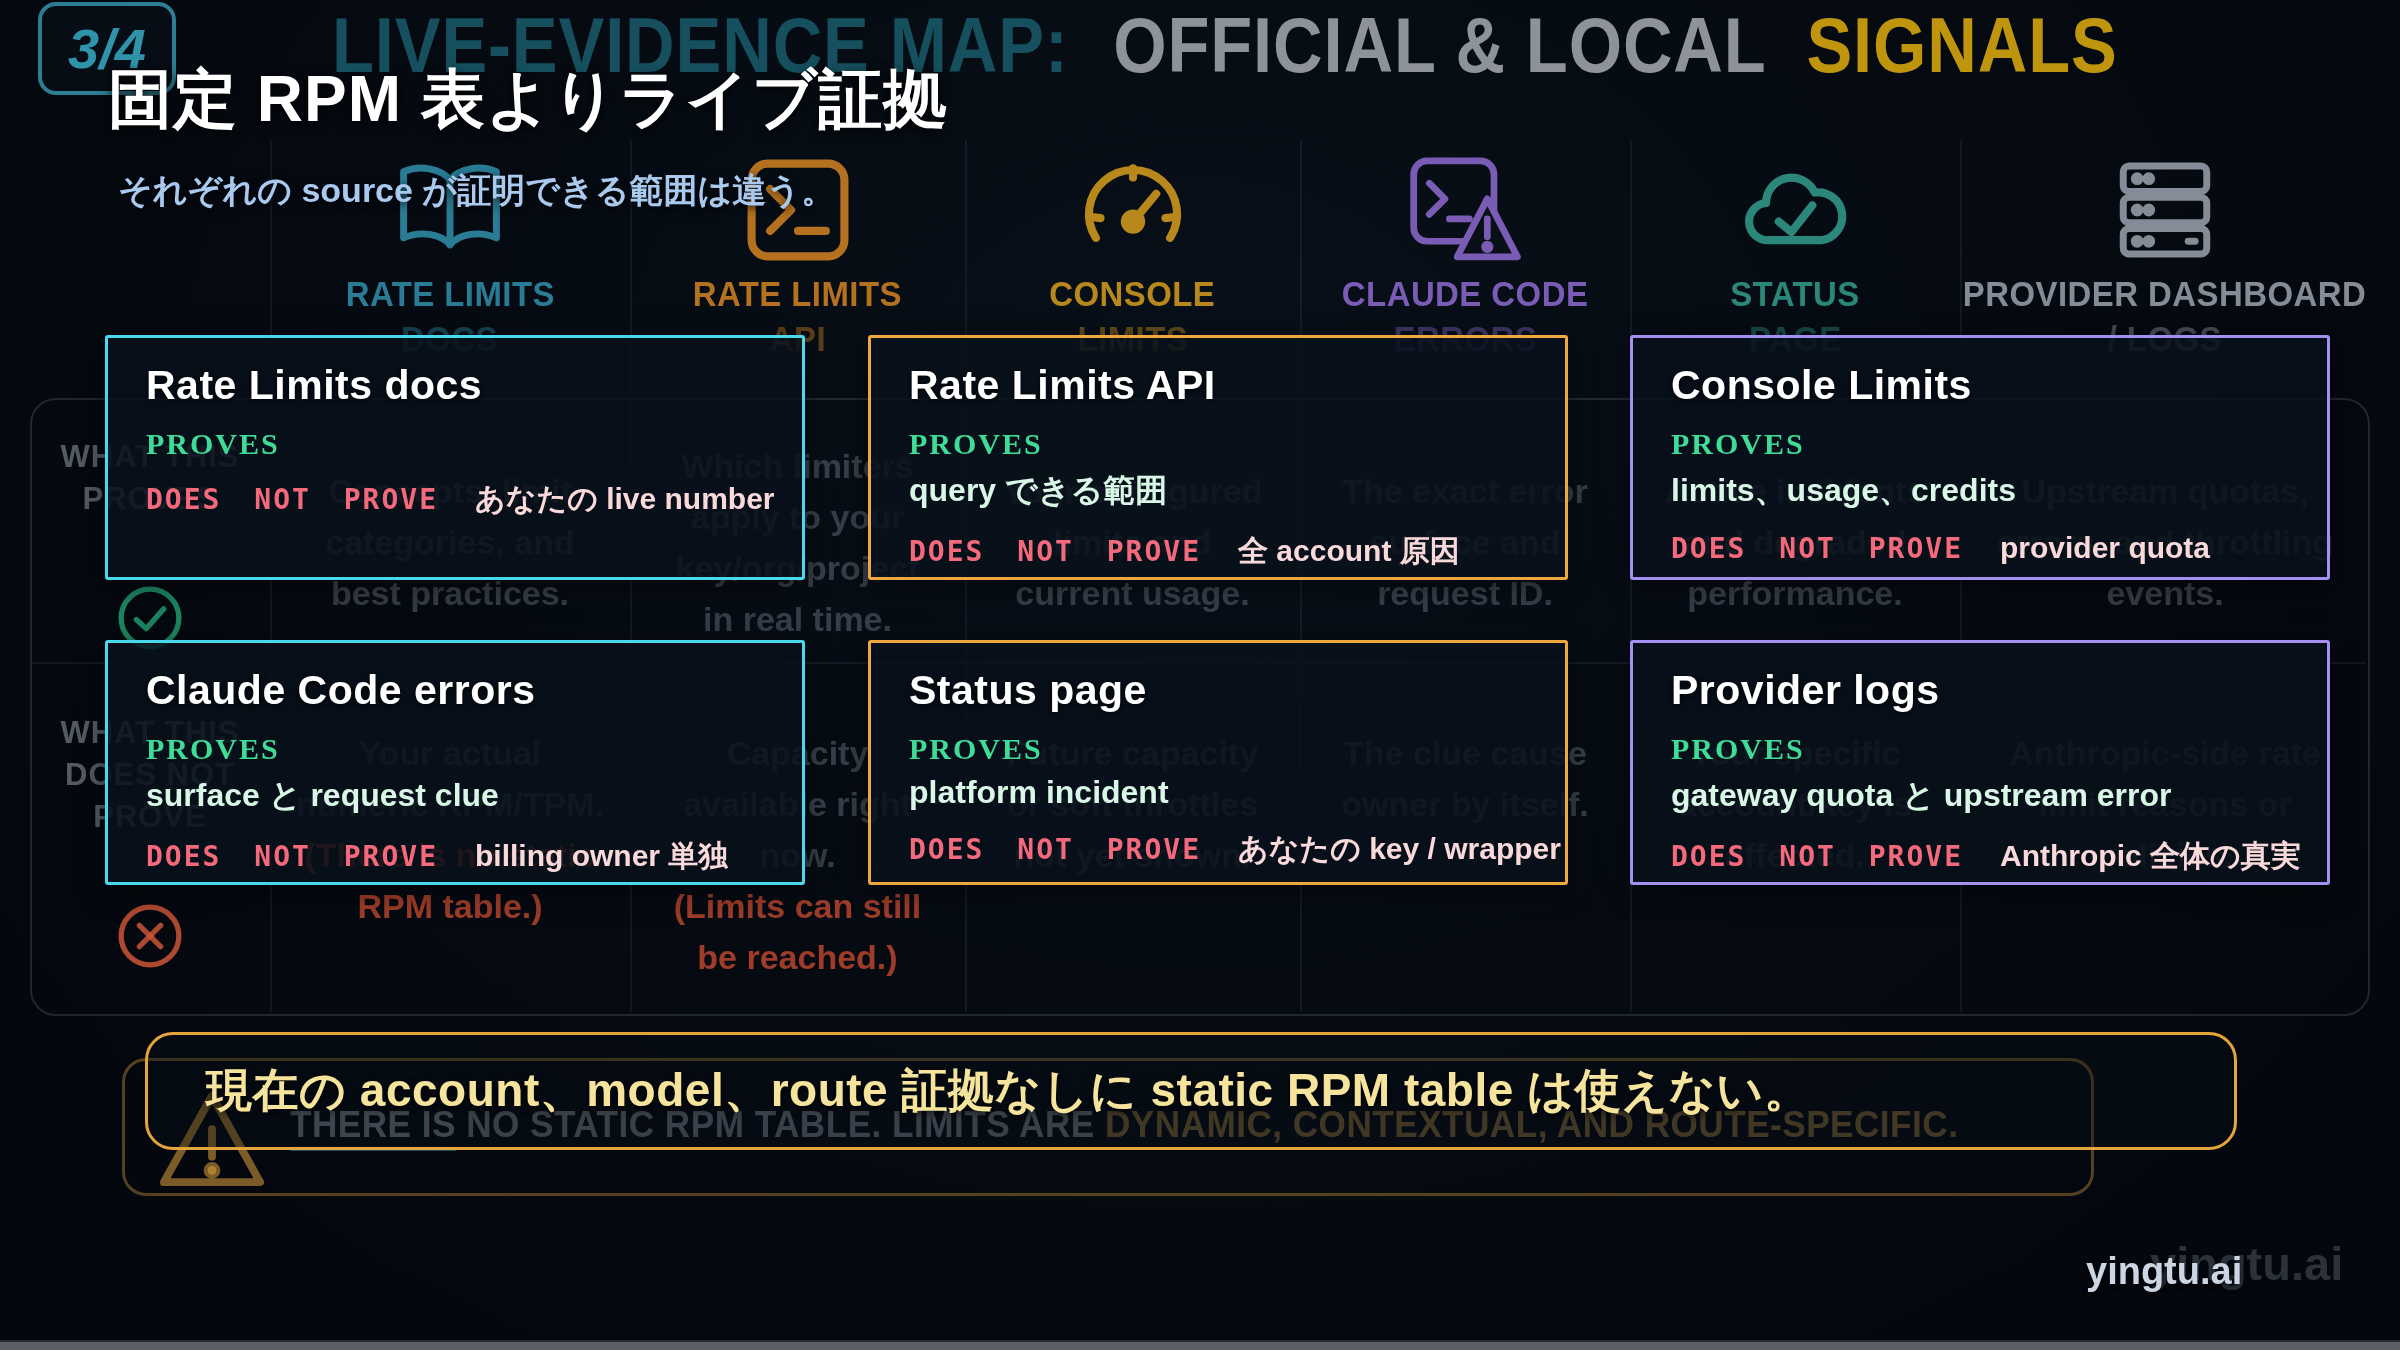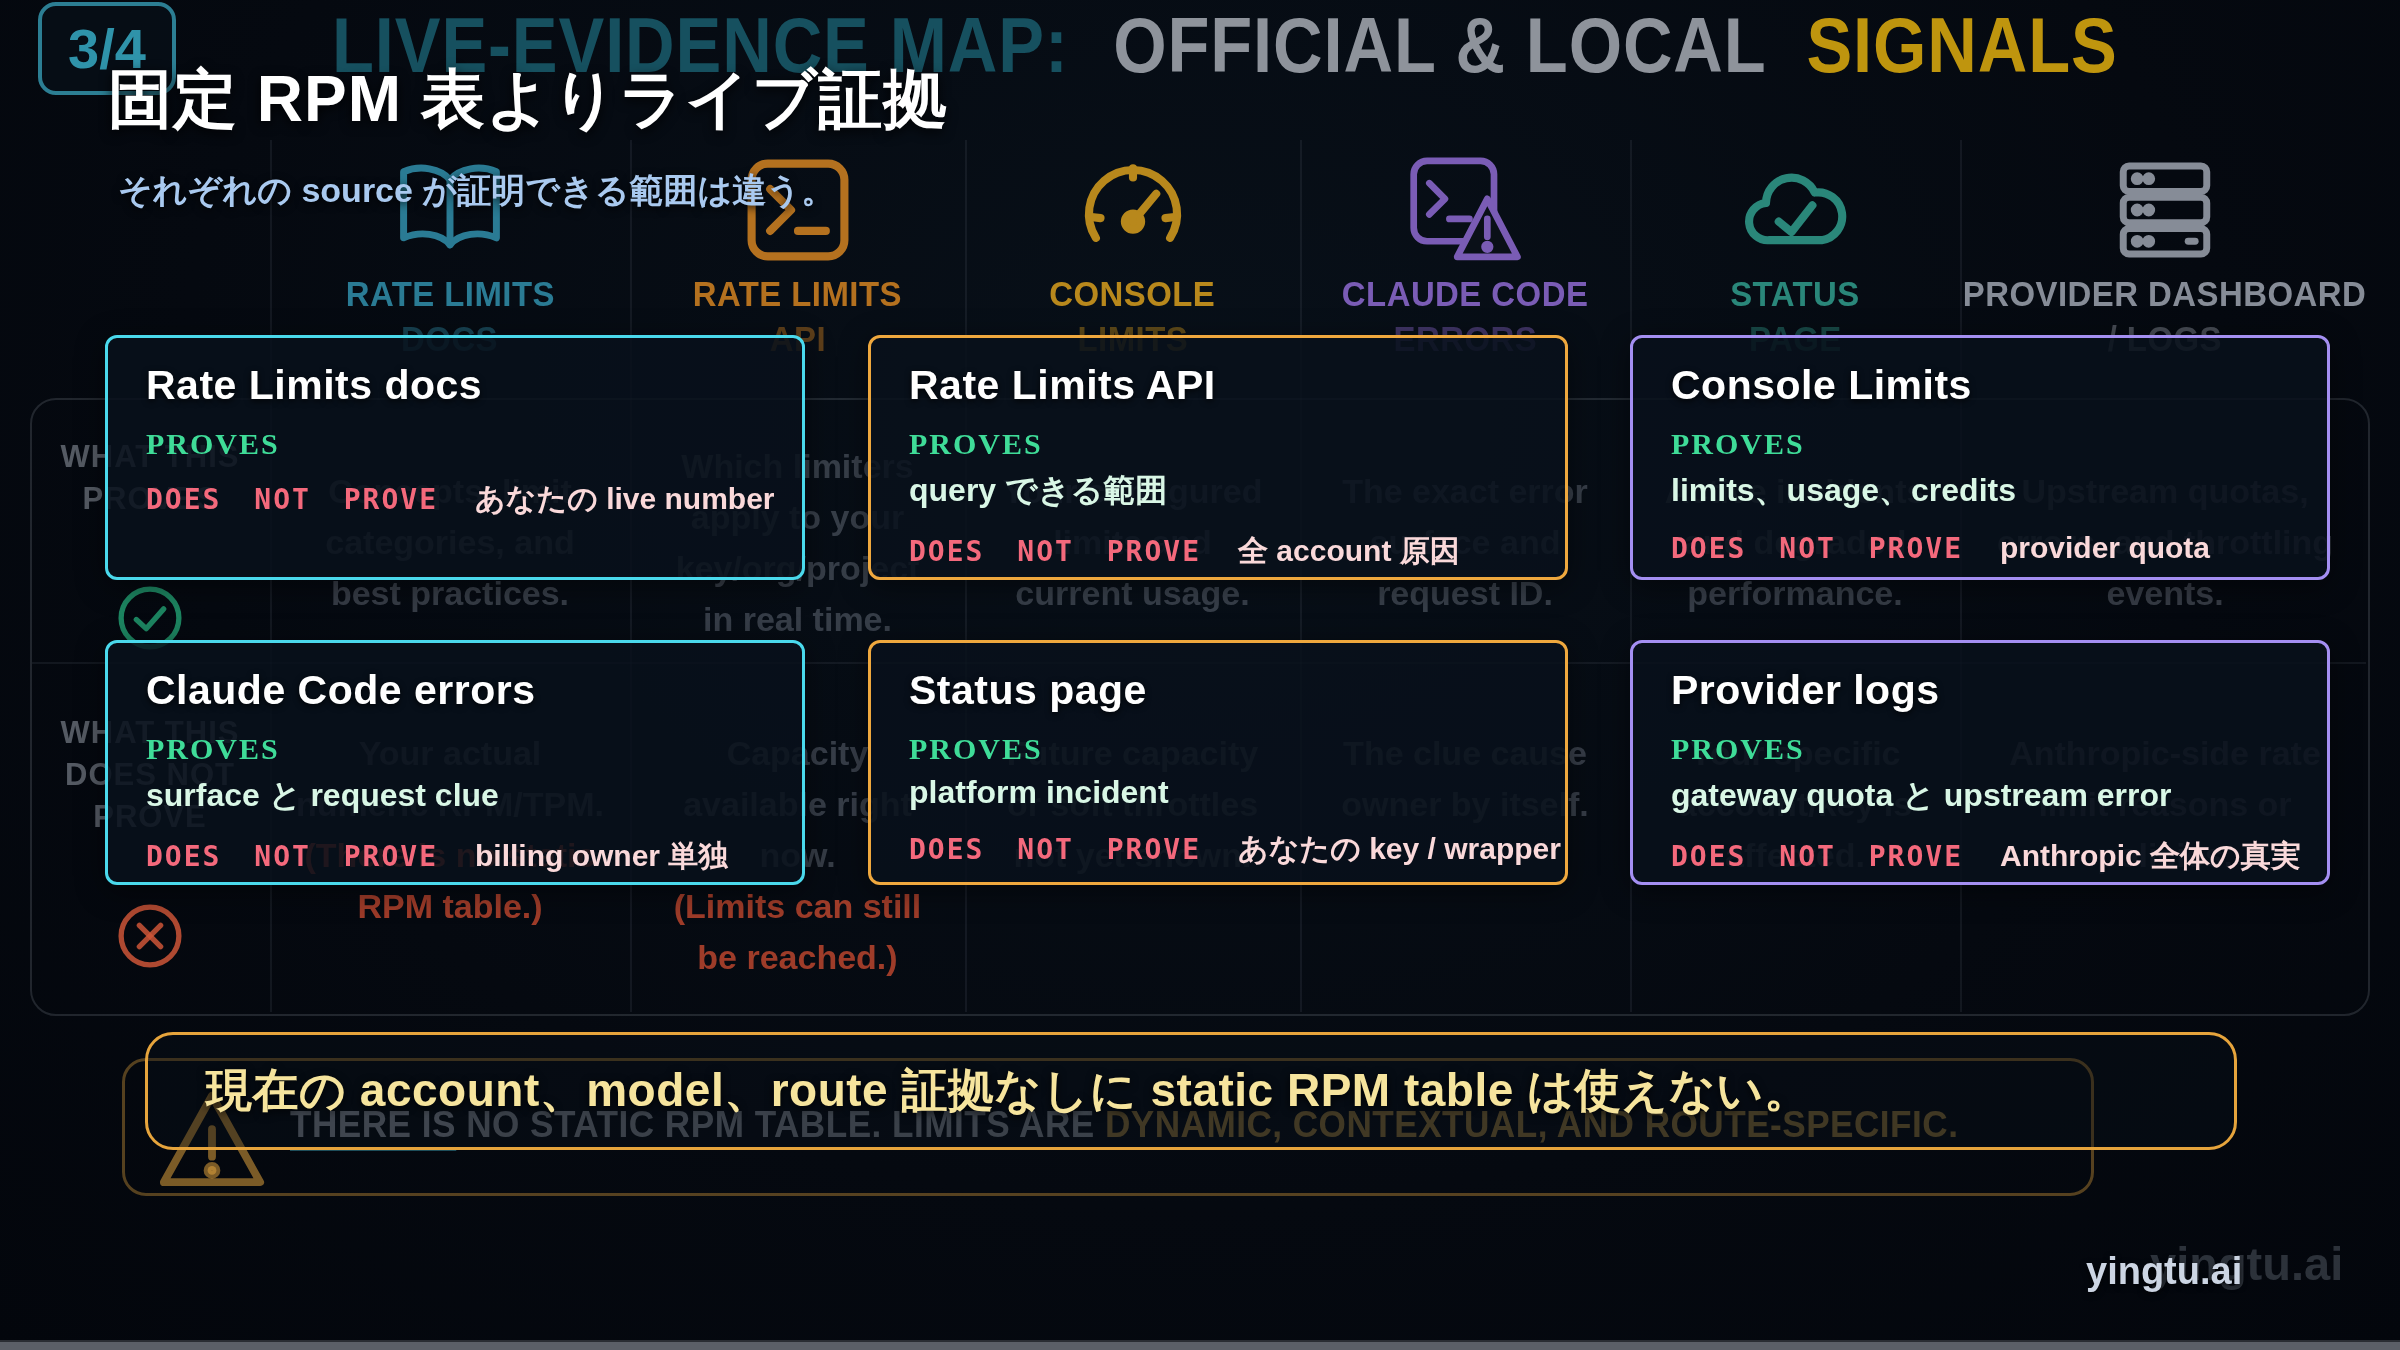--- a/index.html
+++ b/index.html
@@ -4,21 +4,21 @@
 <style>
   html,body{margin:0;padding:0;background:#000;}
   .slide{position:relative;width:2400px;height:1350px;overflow:hidden;
     background:radial-gradient(ellipse at 50% 30%, #081019 0%, #050910 60%, #03060c 100%);
     font-family:"Liberation Sans",sans-serif;}
   .abs{position:absolute;}
 
   
   .badge{left:38px;top:2px;border:4px solid #2c7e93;border-radius:18px;
     padding:10px 26px;color:#2f93aa;font-size:56px;font-weight:800;
-    background:rgba(8,18,28,.5);}
+    background:rgba(8,18,28,.5);font-style:italic;}
   .bg-title{left:332px;top:0px;font-size:78px;font-weight:800;white-space:nowrap;
     transform:scaleX(.88);transform-origin:left top;letter-spacing:1px;}
   .bg-title .p1{color:#16505f;}
   .bg-title .p2{color:#8e939b;margin-left:28px;}
   .bg-title .p3{color:#bf950e;margin-left:24px;}
 
   .bg-body-rect{left:30px;top:398px;width:2336px;height:614px;
     border:2px solid rgba(148,158,172,.20);border-radius:26px;}
   .vline{top:140px;height:872px;width:2px;background:rgba(148,158,172,.10);}
   .v1{left:270px}.v2{left:630px}.v3{left:965px}.v4{left:1300px}.v5{left:1630px}.v6{left:1960px}
@@ -61,21 +61,21 @@
     padding-bottom:2px;}
   .bg-footer .mid{color:rgba(165,172,182,.50);}
   .bg-footer .tail{color:rgba(195,152,72,.48);}
 
   
   .main-title{left:108px;top:56px;font-size:64px;font-weight:800;color:#ffffff;
     letter-spacing:1px;text-shadow:0 3px 12px rgba(0,0,0,.9);white-space:nowrap;}
   .subtitle{left:118px;top:168px;font-size:34px;font-weight:700;color:#a9c9ef;
     text-shadow:0 2px 8px rgba(0,0,0,.9);white-space:nowrap;}
 
-  .card{width:700px;height:245px;box-sizing:border-box;border-radius:12px;
+  .card{width:700px;height:245px;box-sizing:border-box;border-radius:3px;
     border:3px solid;background:rgba(8,16,27,.85);padding:24px 38px 0 38px;
     box-shadow:0 6px 30px rgba(0,0,0,.45);}
   .row1{top:335px;} .row2{top:640px;}
   .colA{left:105px;} .colB{left:868px;} .colC{left:1630px;}
   .edge-cyan{border-color:#4ad9ec;} .edge-orange{border-color:#efa83e;} .edge-purple{border-color:#a48ff2;}
   .card-title{font-size:41px;font-weight:800;color:#ffffff;letter-spacing:.5px;
     text-shadow:0 2px 6px rgba(0,0,0,.8);}
   .proves-label{margin-top:18px;font-family:Liberation Serif, serif;font-size:30px;
     font-weight:700;color:#3fdc98;letter-spacing:2px;}
   .proves-text{margin-top:8px;font-size:32px;font-weight:700;color:#d9f7e6;}

